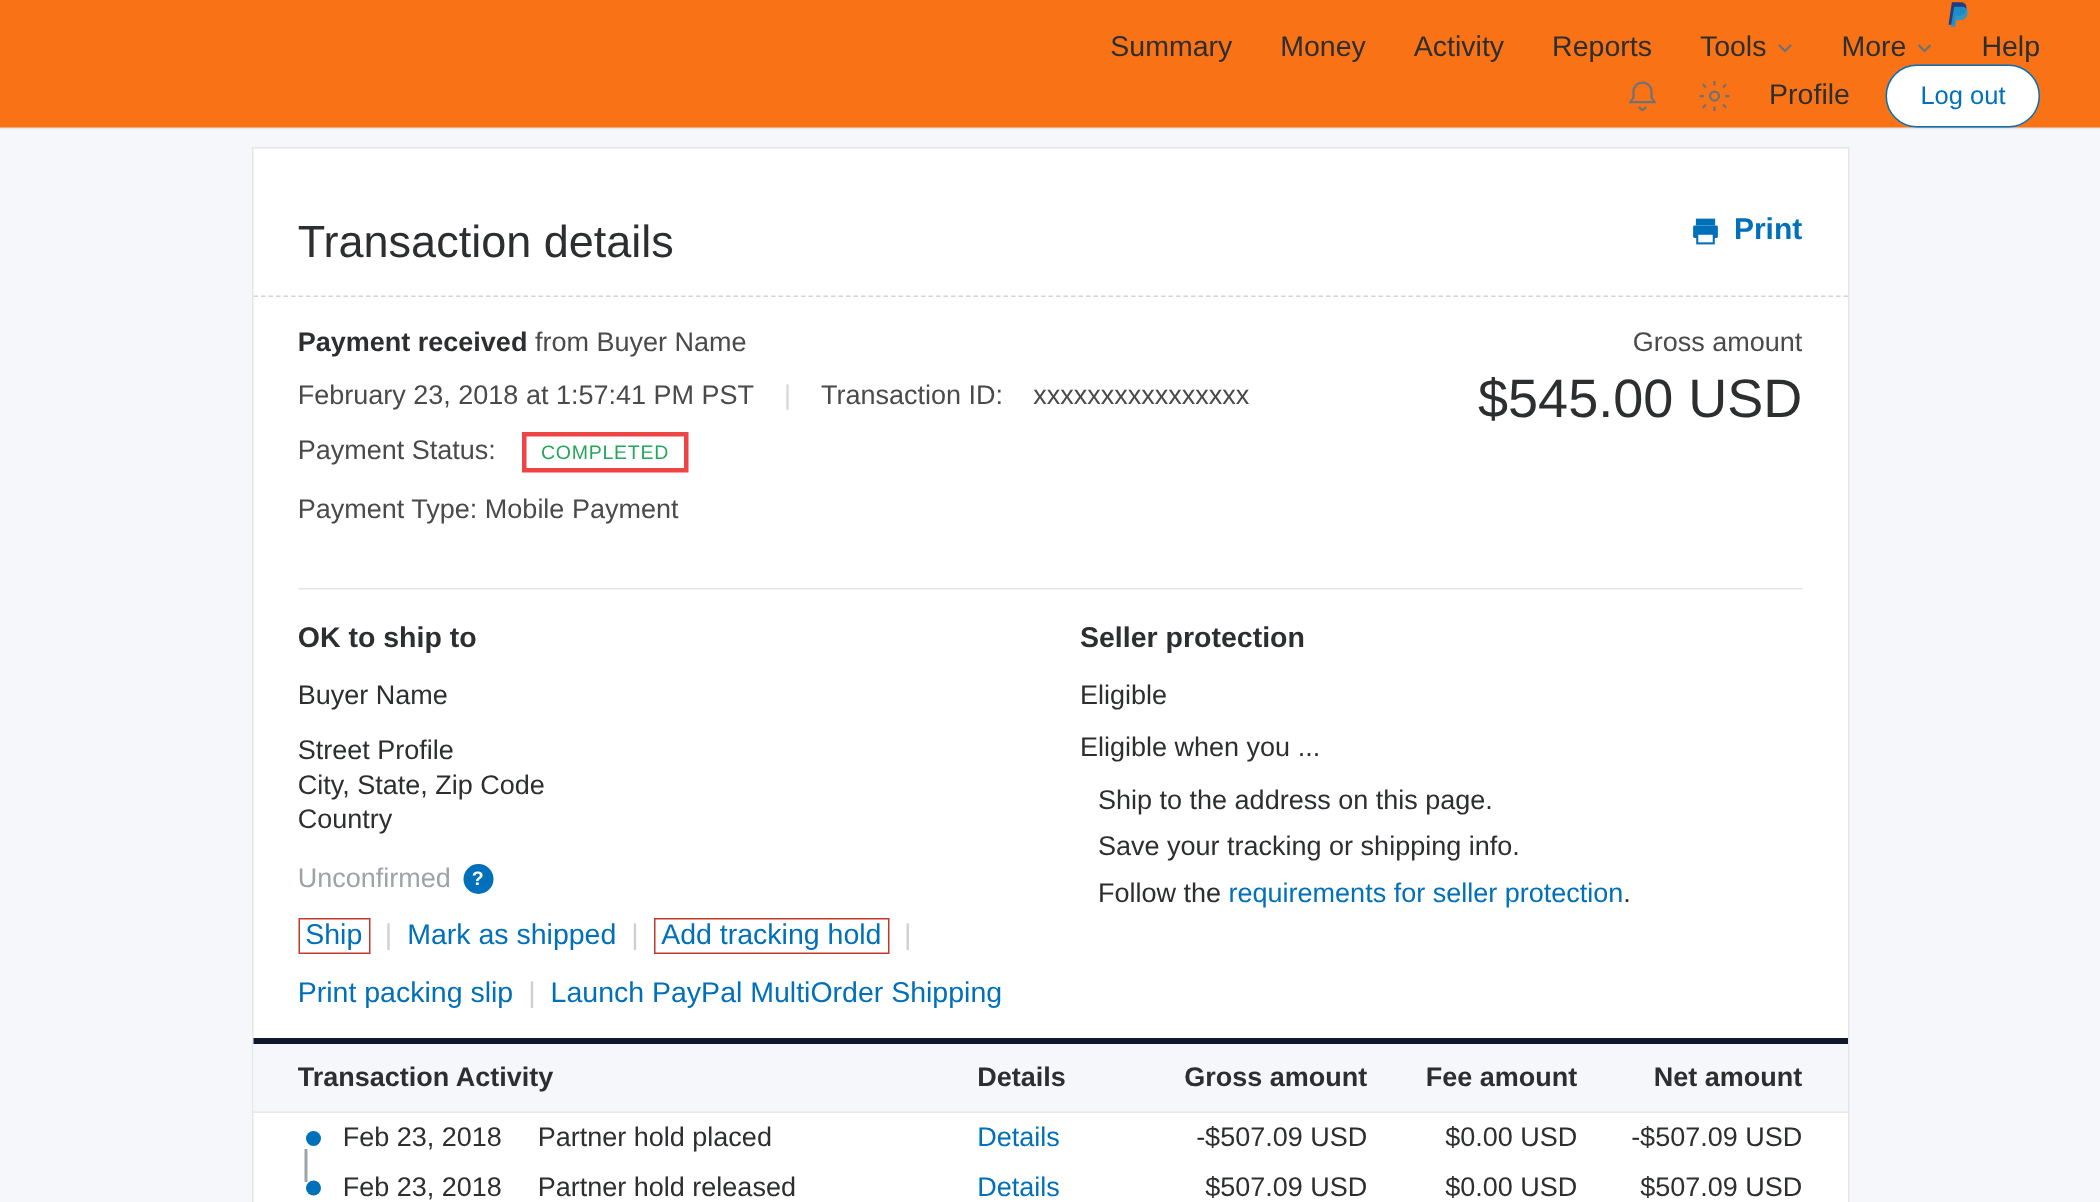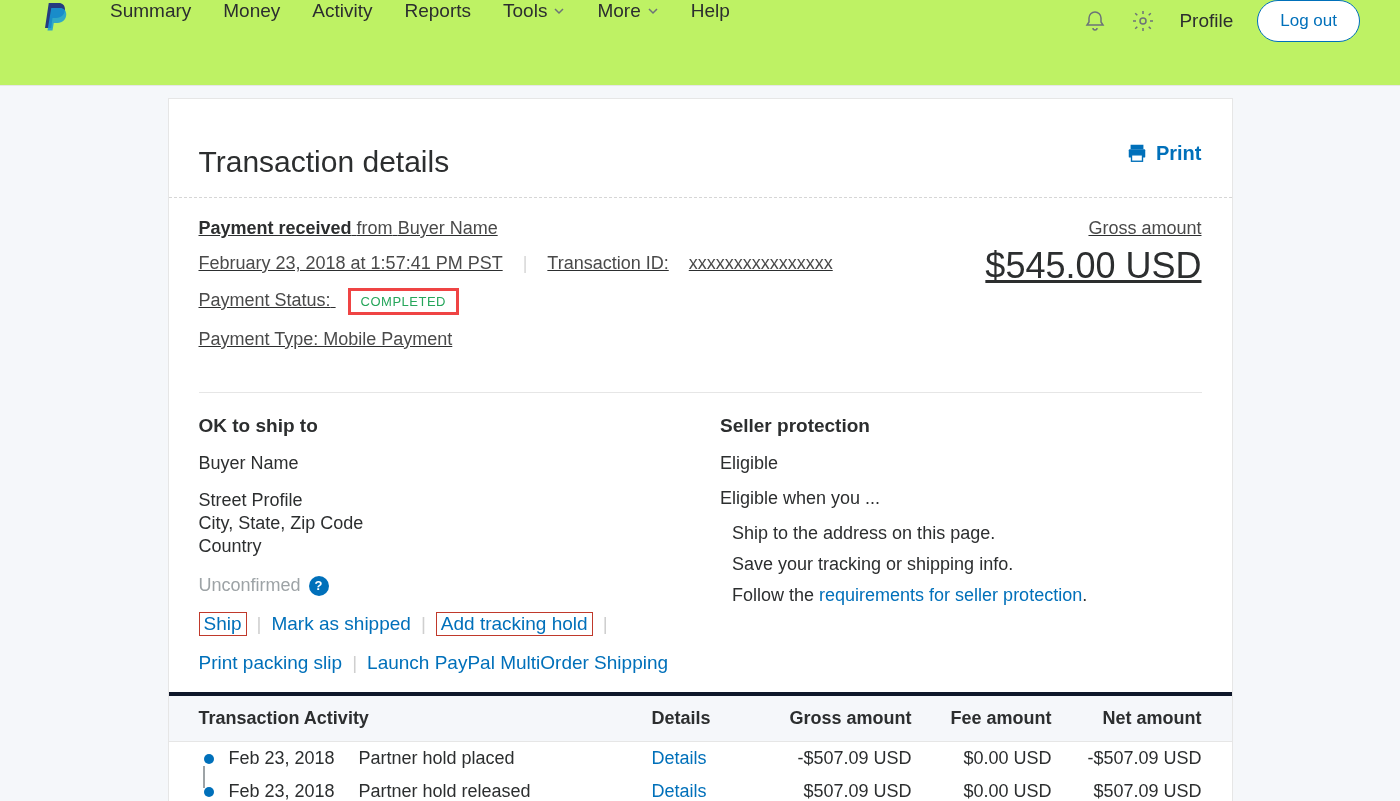--- a/index.html
+++ b/index.html
@@ -1,32 +1,32 @@
 <!DOCTYPE html>
 <html><head>
 <meta charset="utf-8">
 <style>
 * { box-sizing: border-box; margin: 0; padding: 0; }
 body { font-family: -apple-system, BlinkMacSystemFont, "Segoe UI", Helvetica, Arial, sans-serif; background: #f5f7fa; color: #2c2e2f; }
-.topbar { background: #bef264; border-bottom: 1px solid #e6e6e6; height: 86px; display: flex; align-items: flex-start; padding: 0 40px; }
+.topbar { background: #f97316; border-bottom: 1px solid #e6e6e6; height: 86px; display: flex; align-items: flex-end; padding: 0 40px; flex-direction: column; }
 .logo { width: 30px; height: 36px; margin-right: 40px; }
 .nav { display: flex; gap: 32px; align-items: center; }
 .nav-item { font-size: 19px; color: #2c2e2f; cursor: pointer; display: flex; align-items: center; gap: 6px; }
 .chev { width: 12px; height: 12px; }
 .spacer { flex: 1; }
 .right-icons { display: flex; align-items: center; gap: 24px; }
 .icon-btn { width: 24px; height: 24px; cursor: pointer; color: #6c7378; }
 .profile-link { font-size: 19px; color: #2c2e2f; cursor: pointer; }
 .logout-btn { border: 1px solid #0070ba; color: #0070ba; background: #fff; border-radius: 24px; padding: 10px 22px; font-size: 17px; cursor: pointer; }
 .wrapper { max-width: 1065px; margin: 12px auto 0; background: #fff; border: 1px solid #e6e6e6; }
 .panel-header { display: flex; align-items: center; justify-content: space-between; padding: 28px 30px 18px; border-bottom: 1px dashed #d6d6d6; }
 .panel-header h1 { font-size: 30px; font-weight: 400; color: #2c2e2f; margin-top: 18px; }
-.print-btn { display: flex; align-items: flex-start; gap: 8px; color: #0070ba; font-size: 20px; font-weight: 600; cursor: pointer; }
+.print-btn { display: flex; align-items: flex-end; gap: 8px; color: #0070ba; font-size: 20px; font-weight: 600; cursor: pointer; }
 .section { padding: 20px 30px; }
-.row1 { display: flex; text-decoration: underline; }
+.row1 { display: flex; }
 .col-left { flex: 1; }
 .col-right { text-align: right; min-width: 260px; }
 .line { font-size: 18px; color: #4a4a4a; margin-bottom: 14px; }
 .bold { font-weight: 700; color: #2c2e2f; }
 .txn-id-row { display: flex; gap: 20px; }
 .txn-id-sep { color: #d6d6d6; }
 .gross-label { font-size: 18px; color: #4a4a4a; }
 .gross-amount { font-size: 36px; font-weight: 400; color: #2c2e2f; margin-top: 6px; }
 .status-badge { display: inline-block; border: 3px solid #ef4444; color: #26a65b; font-size: 13px; letter-spacing: 0.5px; padding: 3px 10px; margin-left: 12px; }
 .divider { border-top: 1px solid #e6e6e6; margin: 8px 30px 0; }

